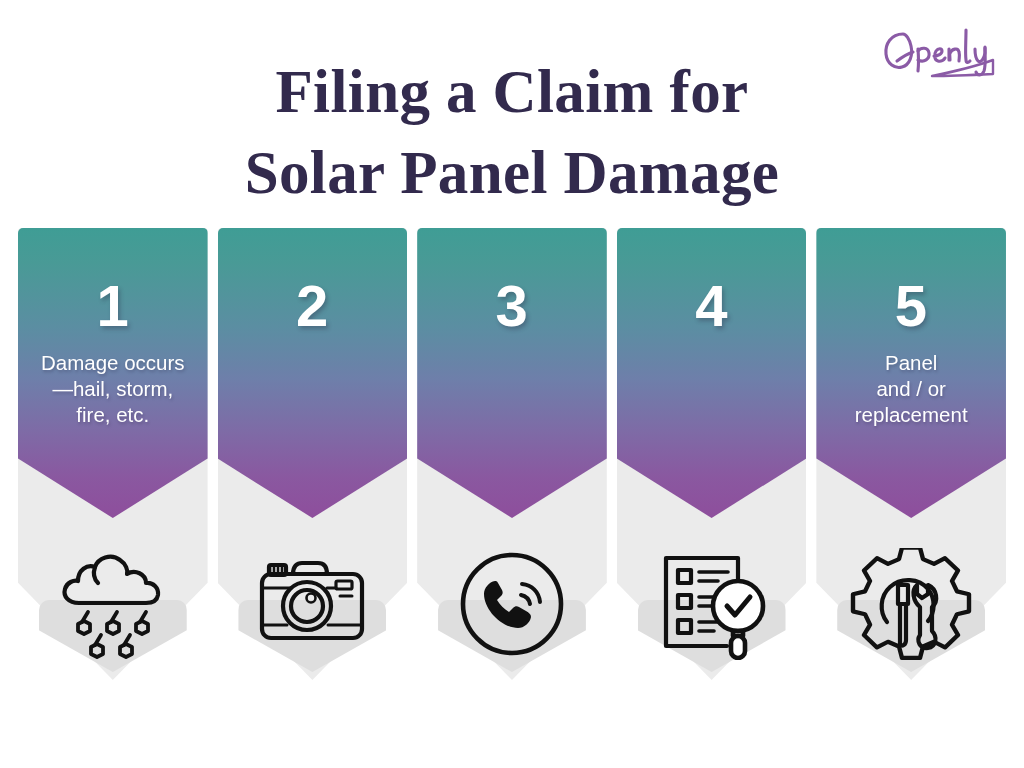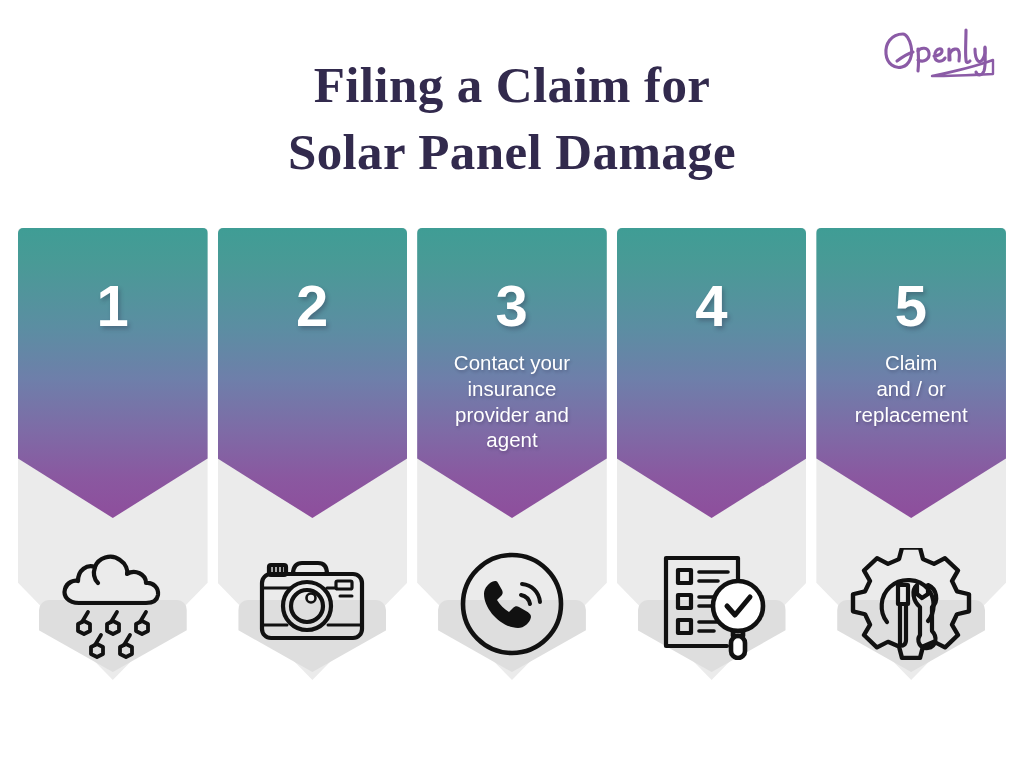--- a/index.html
+++ b/index.html
@@ -27,21 +27,21 @@
   }
 
   
   #page-title {
     position: absolute;
     top: 52px;
     left: 0;
     width: 1024px;
     text-align: center;
     font-family: "Liberation Serif", "DejaVu Serif", serif;
-    font-size: 51px;
+    font-size: 61px;
     line-height: 1.32;
     color: #322a4d;
     letter-spacing: 0.4px;
     white-space: pre-line;
   }
 
   
   #steps-row {
     position: absolute;
     top: 228px;
@@ -174,20 +174,23 @@
 <h1 id="page-title">Filing a Claim for
 Solar Panel Damage</h1>
 
 <div id="steps-row">
 
   <div class="step-column">
     <div class="step-tray"></div>
     <div class="tray-shadow"></div>
     <div class="step-banner"></div>
     <div class="step-number">1</div>
+    <div class="step-label">Damage occurs
+—hail, storm,
+fire, etc.</div>
     <div class="step-icon">
       <svg viewBox="0 0 128 112" xmlns="http://www.w3.org/2000/svg">
         <g fill="none" stroke="#111111" stroke-width="4.2" stroke-linecap="round" stroke-linejoin="round">
           <path d="M30 55 C19 55 14 48 16 41 C18 34 25 32 29 33 C29 22 38 16 46 19 C49 10 62 5 71 12 C77 16 79 22 78 26 C86 21 97 26 97 35 C104 34 110 40 109 47 C108 53 103 55 97 55 Z"></path>
           <path d="M46 19 C44 25 45 31 49 35"></path>
         </g>
         <g fill="none" stroke="#111111" stroke-width="3.8" stroke-linecap="round">
           <path d="M39 64 L33 74"></path>
           <path d="M68 64 L62 74"></path>
           <path d="M97 64 L91 74"></path>
@@ -229,24 +232,20 @@
         </g>
       </svg>
     </div>
   </div>
 
   <div class="step-column">
     <div class="step-tray"></div>
     <div class="tray-shadow"></div>
     <div class="step-banner"></div>
     <div class="step-number">3</div>
-    <div class="step-label">Contact your
-insurance
-provider and
-agent</div>
     <div class="step-icon">
       <svg viewBox="0 0 128 112" xmlns="http://www.w3.org/2000/svg">
         <circle cx="64" cy="56" r="49" fill="none" stroke="#111111" stroke-width="4.6"></circle>
         <path d="M47 33 C41 34 36 40 36 46 C36 62 54 80 70 80 C76 80 82 75 83 69 C83 66 81 65 78 63 L71 59 C69 58 67 58 65 60 L61 64 C56 61 52 57 49 52 L53 48 C55 46 55 44 54 42 L50 35 C49 33 48 33 47 33 Z" fill="#111111"></path>
         <g fill="none" stroke="#111111" stroke-width="4" stroke-linecap="round">
           <path d="M74 36 C84 37 91 44 92 54"></path>
           <path d="M73 47 C78 48 81 51 82 56"></path>
         </g>
       </svg>
     </div>
@@ -276,21 +275,21 @@
         <path d="M79 58 L87 67 L102 49" fill="none" stroke="#111111" stroke-width="5" stroke-linecap="round" stroke-linejoin="round"></path>
       </svg>
     </div>
   </div>
 
   <div class="step-column">
     <div class="step-tray"></div>
     <div class="tray-shadow"></div>
     <div class="step-banner"></div>
     <div class="step-number">5</div>
-    <div class="step-label">Claim
+    <div class="step-label">Panel
 and / or
 replacement</div>
     <div class="step-icon">
       <svg viewBox="0 0 128 112" xmlns="http://www.w3.org/2000/svg">
         <path d="M55 6 L73 6 L76 18 L87 23 L98 17 L111 30 L105 41 L110 52 L122 55 L122 73
                  L110 76 L105 87 L111 98 L98 111 L87 105 L76 110 L73 122 L55 122 L52 110
                  L41 105 L30 111 L17 98 L23 87 L18 76 L6 73 L6 55 L18 52 L23 41 L17 30
                  L30 17 L41 23 L52 18 Z" transform="translate(0,-6) scale(1,0.95)" fill="none" stroke="#111111" stroke-width="4.4" stroke-linejoin="round"></path>
         <path d="M40 74 C32 64 33 48 43 39 C54 29 72 30 81 41 C89 51 88 65 81 73" fill="none" stroke="#111111" stroke-width="4.2" stroke-linecap="round"></path>
 

